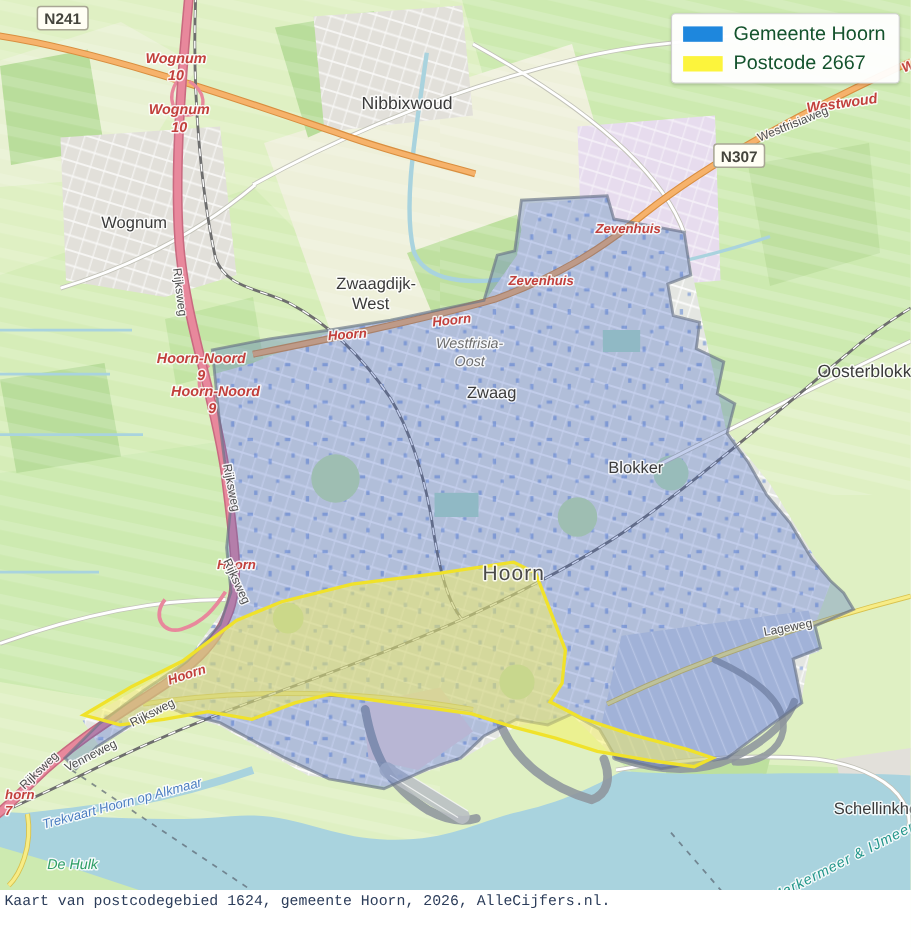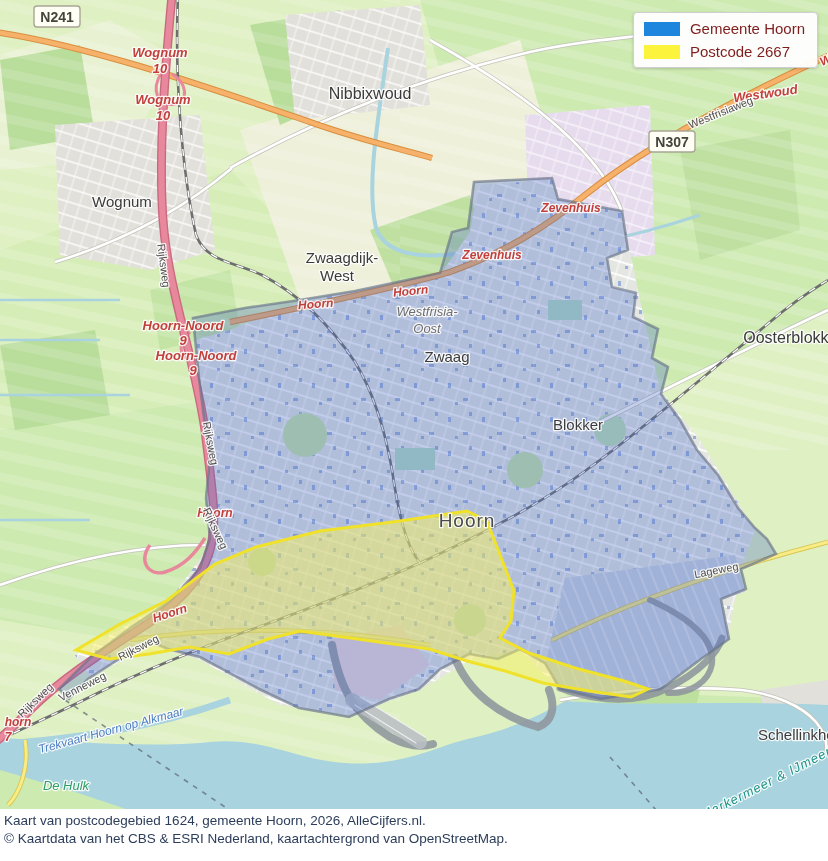--- a/index.html
+++ b/index.html
@@ -17,23 +17,23 @@
   .lbl-sea{fill:#1f9488;font-style:italic;letter-spacing:1px;}
   .lbl-hamlet{fill:#2f9e66;font-style:italic;}
   .shield-box{fill:#fffef4;stroke:#a8a694;stroke-width:1.4;}
   .shield-txt{fill:#44443c;font-weight:700;}
   
   .legend{position:absolute;top:12px;right:10px;background:rgba(255,255,255,.95);
     border:1px solid #cfcfcf;border-radius:4px;box-shadow:0 1px 3px rgba(0,0,0,.18);
     padding:7px 12px 7px 10px;display:flex;flex-direction:column;gap:6px;z-index:5;}
   .legend-row{display:flex;align-items:center;gap:10px;}
   .legend-swatch{width:36px;height:14px;display:inline-block;}
-  .legend-label{font-size:15px;color:#7f1d1d;white-space:nowrap;}
+  .legend-label{font-size:18px;color:#14532d;white-space:nowrap;}
   
-  .caption{padding:3px 4px 0 4px;line-height:1.3;}
+  .caption{padding:3px 4px 0 4px;line-height:1.3;font-family:Liberation Mono, monospace;}
   .caption div{font-size:13.5px;color:#2c3d5a;white-space:nowrap;}
 </style>
 </head>
 <body>
 
 <div class="map-wrap">
 <svg width="828" height="817" viewBox="0 0 828 817">
   <defs>
     <pattern id="fieldsR" width="20" height="20" patternUnits="userSpaceOnUse" patternTransform="rotate(103)">
       <rect width="20" height="20" fill="none"></rect>
@@ -260,14 +260,13 @@
     </div>
     <div class="legend-row">
       <span class="legend-swatch" style="background: rgb(252, 244, 60);"></span>
       <span class="legend-label">Postcode 2667</span>
     </div>
   </div>
 </div>
 
 <div class="caption">
   <div>Kaart van postcodegebied 1624, gemeente Hoorn, 2026, AlleCijfers.nl.</div>
-  <div>© Kaartdata van het CBS &amp; ESRI Nederland, kaartachtergrond van OpenStreetMap.</div>
 </div>
 
 </body></html>

